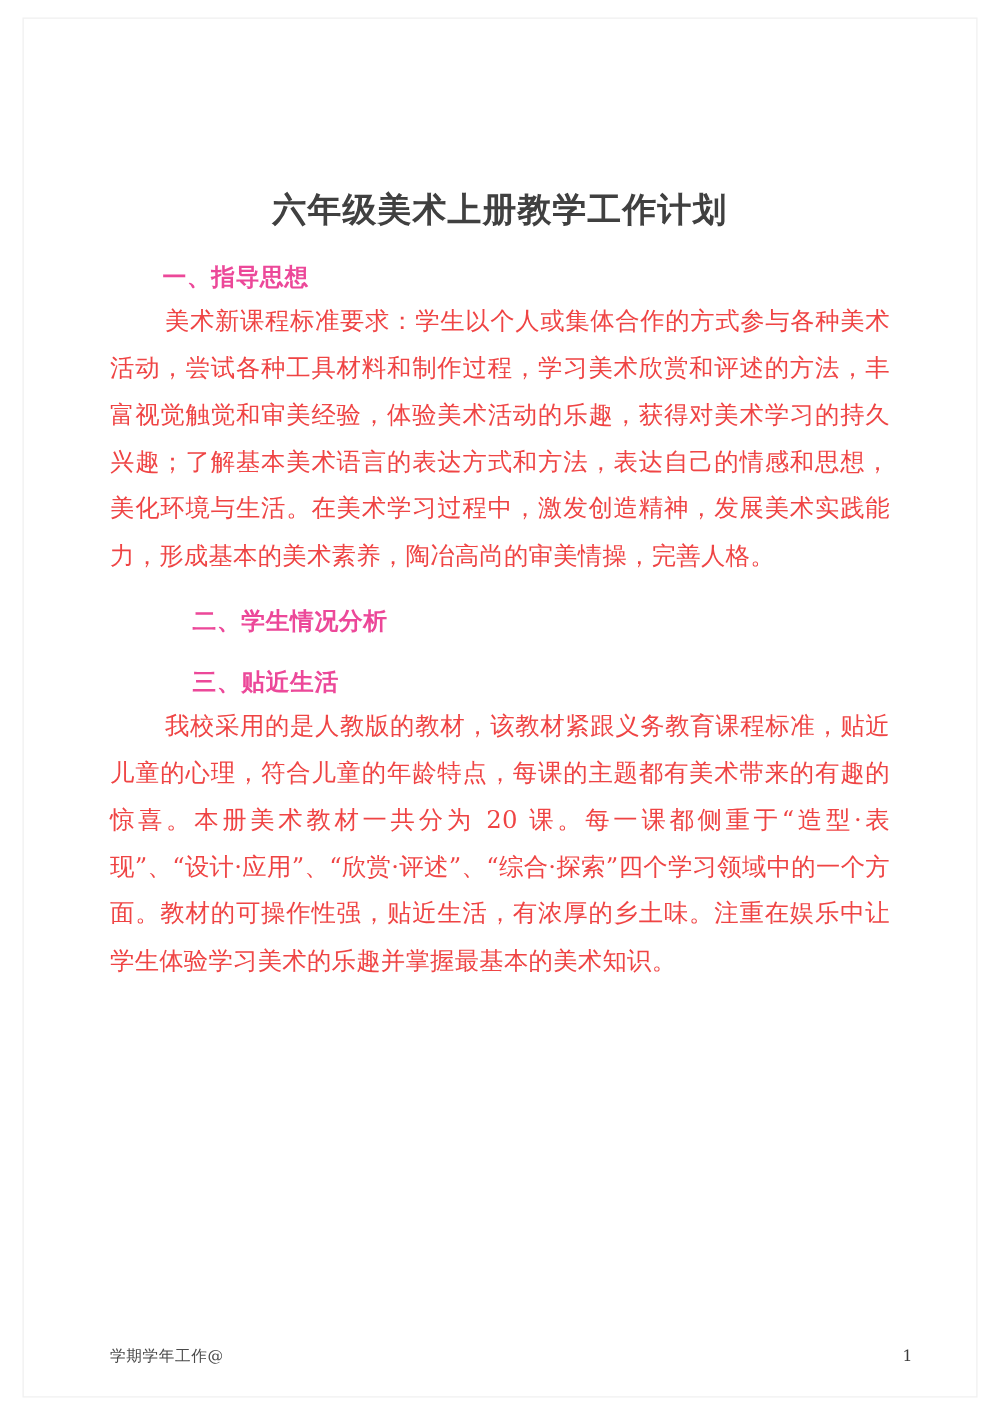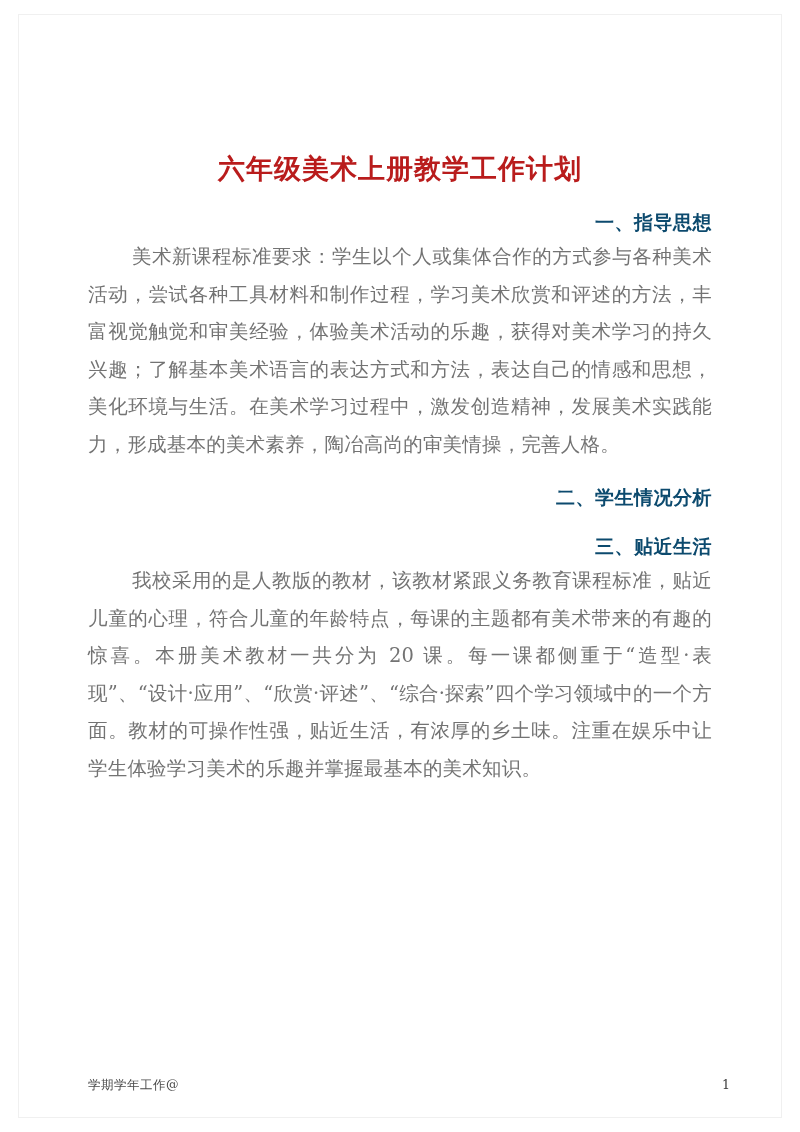--- a/index.html
+++ b/index.html
@@ -39,42 +39,41 @@
   }
 
   .doc-title {
     margin: 0;
     padding-top: 152px;
     text-align: center;
     font-family: "DejaVu Sans", "Liberation Sans", sans-serif;
     font-weight: bold;
     font-size: 27px;
     letter-spacing: 1px;
-    color: #b91c1c;
+    color: #404040;
     line-height: 1.25;
   }
 
   .section-heading {
     font-family: "DejaVu Sans", "Liberation Sans", sans-serif;
     font-weight: bold;
     font-size: 19px;
-    color: #0c4a6e;
+    color: #ec4899;
     line-height: 1.5;
     letter-spacing: 0.5px;
-    text-align: right;
   }
 
   .h-indent-1 { margin: 22px 0 2px 42px; }
   .h-indent-2 { margin: 20px 0 2px 66px; }
 
   .body-par {
     font-family: "DejaVu Serif", "Liberation Serif", serif;
     font-size: 19.5px;
     line-height: 37.5px;
-    color: #737373;
+    color: #ef4444;
     text-align: justify;
     text-justify: inter-ideograph;
     margin: 0;
     letter-spacing: 0.2px;
   }
 
   .indent-sm { text-indent: 44px; }
   .indent-lg { text-indent: 66px; }
 
   .par-gap { margin-top: 2px; }

